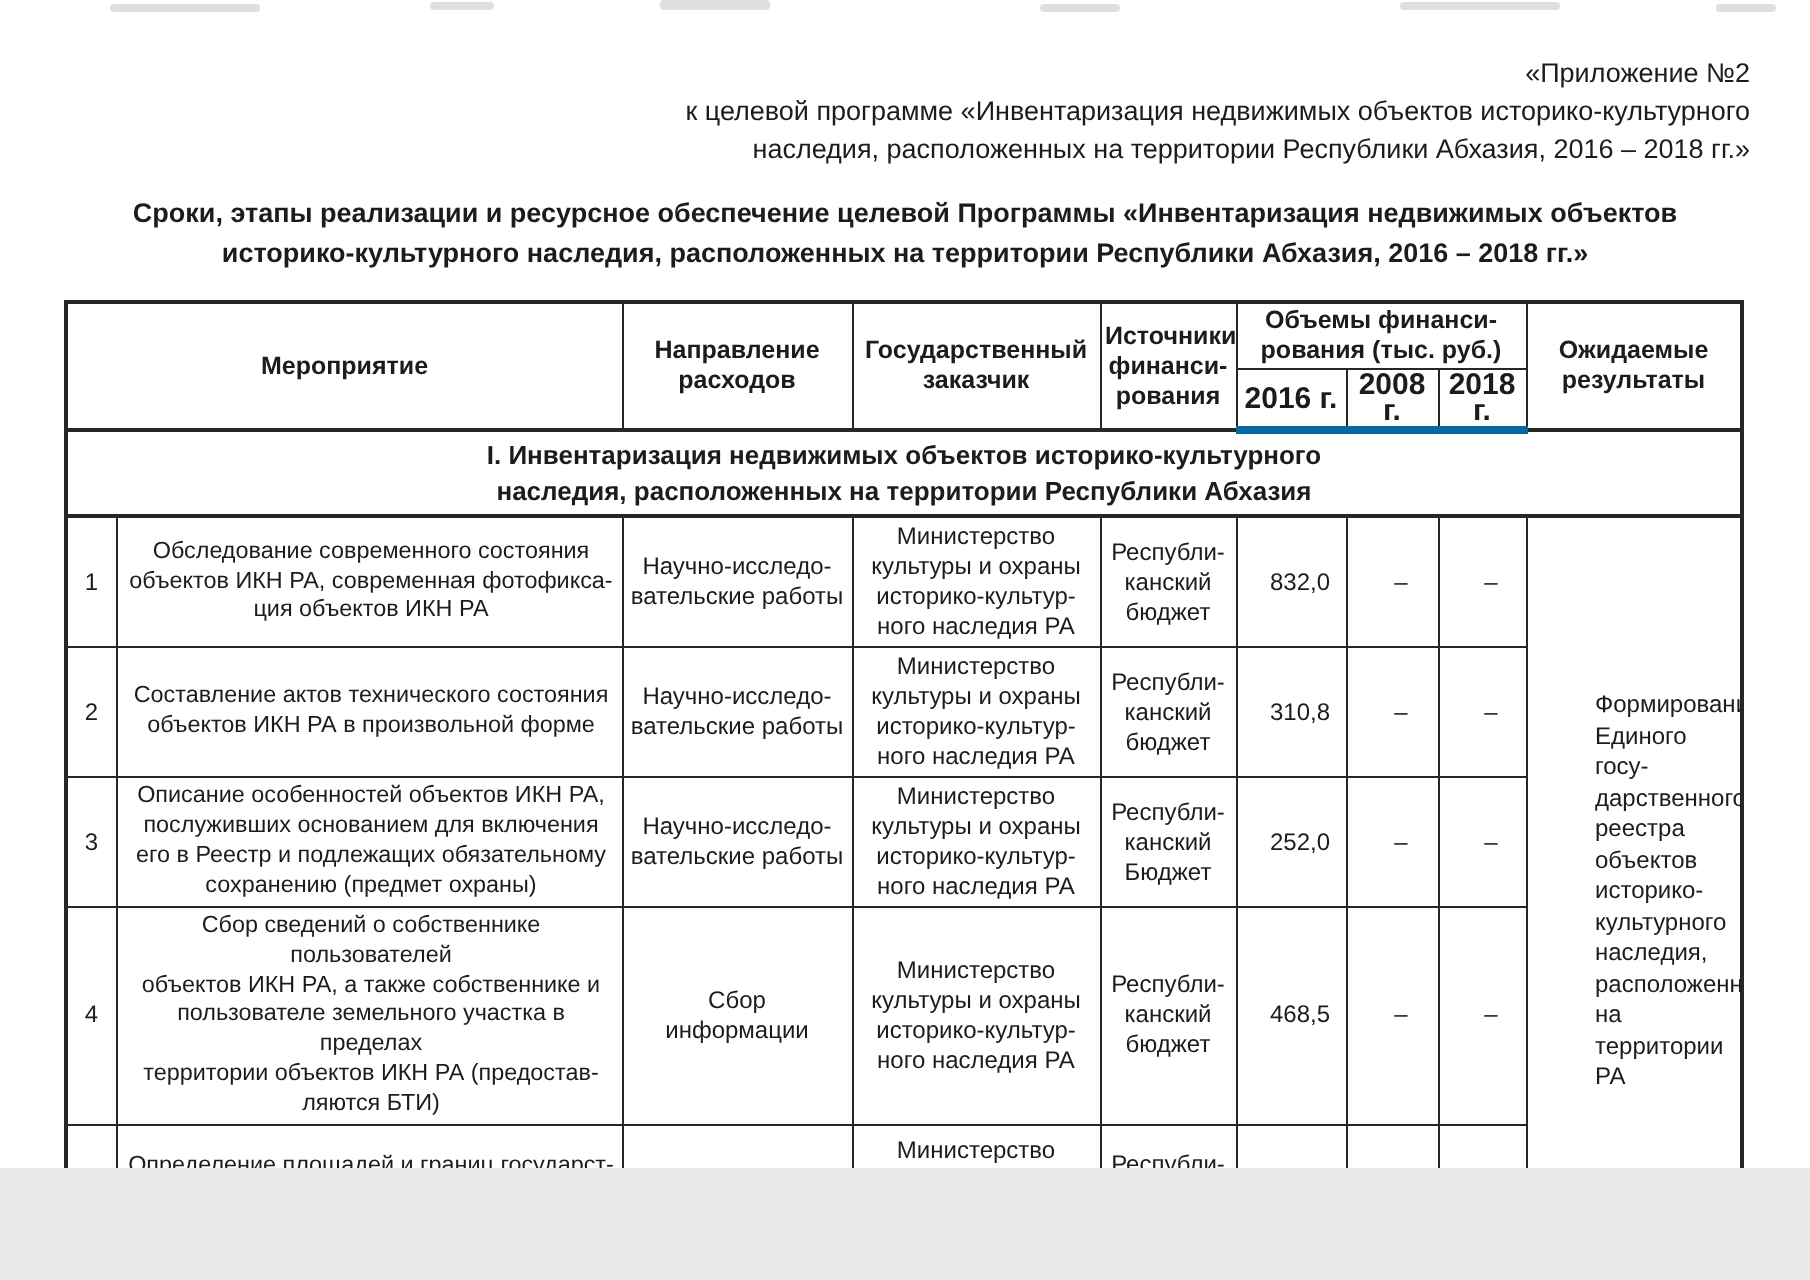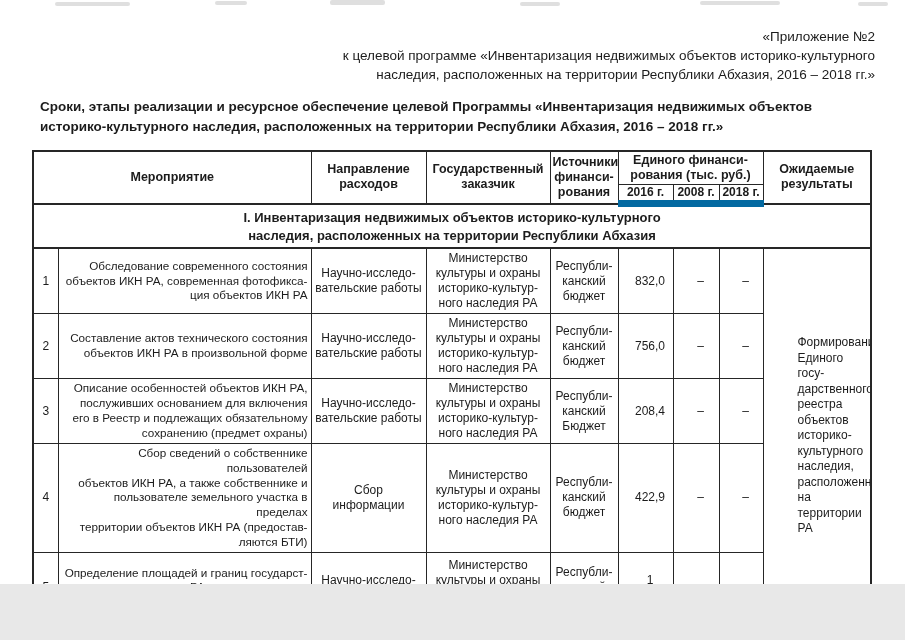--- a/index.html
+++ b/index.html
@@ -22,21 +22,22 @@
   .annotation {
     margin-top: 27px;
     padding-right: 30px;
     text-align: right;
     font-size: 13.5px;
     line-height: 19px;
     white-space: pre-line;
   }
   .doc-title {
     margin-top: 13px;
-    padding: 0 40px;
+    padding: 0 25px;
+    text-align: center;
     font-weight: bold;
     font-size: 13.5px;
     line-height: 20px;
     white-space: pre-line;
   }
   table.program {
     margin: 13px 0 0 32px;
     border-collapse: collapse;
     table-layout: fixed;
     width: 838px;
@@ -50,35 +51,35 @@
   }
   thead th {
     font-weight: bold;
     font-size: 12.5px;
     line-height: 15px;
     text-align: center;
     padding: 1px 2px;
   }
   tr.hdr-main { height: 31px; }
   tr.hdr-years { height: 16px; }
-  tr.hdr-years th { font-size: 12px; line-height: 13px; border-bottom: 7px solid #0369a1; }
+  tr.hdr-years th { font-size: 15px; line-height: 13px; border-bottom: 4px solid #0369a1; }
   th.rspan { border-bottom: 2px solid #262626; }
   tr.section td {
     height: 42px;
     font-weight: bold;
     font-size: 13px;
     line-height: 18px;
     text-align: center;
     border-top: 2px solid #262626;
     border-bottom: 2px solid #262626;
     padding: 2px 4px;
   }
   tbody td { font-size: 12px; line-height: 15px; padding: 2px 3px; }
   td.num { text-align: center; font-size: 12px; }
-  td.act { text-align: right; font-size: 11.7px; line-height: 14.8px; padding-left: 5px; }
+  td.act { text-align: center; font-size: 11.7px; line-height: 14.8px; padding-left: 5px; }
   td.dir, td.cust, td.src { text-align: center; }
   td.amt { text-align: center; padding-left: 12px; }
   td.res { text-align: left; line-height: 15.5px; padding-left: 34px; }
   tr.r1 { height: 62px; }
   tr.r2 { height: 59px; }
   tr.r3 { height: 63px; }
   tr.r4 { height: 77px; }
   tr.r5 { height: 72px; }
 </style>
 </head>
@@ -116,21 +117,21 @@
     <thead>
       <tr class="hdr-main">
         <th class="rspan" colspan="2" rowspan="2">Мероприятие</th>
         <th class="rspan" rowspan="2">Направление
 расходов</th>
         <th class="rspan" rowspan="2">Государственный
 заказчик</th>
         <th class="rspan" rowspan="2">Источники
 финанси-
 рования</th>
-        <th colspan="3">Единого финанси-
+        <th colspan="3">Объемы финанси-
 рования (тыс. руб.)</th>
         <th class="rspan" rowspan="2">Ожидаемые
 результаты</th>
       </tr>
       <tr class="hdr-years">
         <th>2016 г.</th>
         <th>2008 г.</th>
         <th>2018 г.</th>
       </tr>
     </thead>
@@ -174,62 +175,62 @@
 объектов ИКН РА в произвольной форме</td>
         <td class="dir">Научно-исследо-
 вательские работы</td>
         <td class="cust">Министерство
 культуры и охраны
 историко-культур-
 ного наследия РА</td>
         <td class="src">Республи-
 канский
 бюджет</td>
-        <td class="amt">756,0</td>
+        <td class="amt">310,8</td>
         <td class="amt">–</td>
         <td class="amt">–</td>
       </tr>
 
       <tr class="r3">
         <td class="num">3</td>
         <td class="act">Описание особенностей объектов ИКН РА,
 послуживших основанием для включения
 его в Реестр и подлежащих обязательному
 сохранению (предмет охраны)</td>
         <td class="dir">Научно-исследо-
 вательские работы</td>
         <td class="cust">Министерство
 культуры и охраны
 историко-культур-
 ного наследия РА</td>
         <td class="src">Республи-
 канский
 Бюджет</td>
-        <td class="amt">208,4</td>
+        <td class="amt">252,0</td>
         <td class="amt">–</td>
         <td class="amt">–</td>
       </tr>
 
       <tr class="r4">
         <td class="num">4</td>
         <td class="act">Сбор сведений о собственнике пользователей
 объектов ИКН РА, а также собственнике и
 пользователе земельного участка в пределах
 территории объектов ИКН РА (предостав-
 ляются БТИ)</td>
         <td class="dir">Сбор
 информации</td>
         <td class="cust">Министерство
 культуры и охраны
 историко-культур-
 ного наследия РА</td>
         <td class="src">Республи-
 канский
 бюджет</td>
-        <td class="amt">422,9</td>
+        <td class="amt">468,5</td>
         <td class="amt">–</td>
         <td class="amt">–</td>
       </tr>
 
       <tr class="r5">
         <td class="num">5</td>
         <td class="act">Определение площадей и границ государст-
 венных заповедников РА и нанесение их на
 ортофотопланы в М 1:2 000 (25)</td>
         <td class="dir">Научно-исследо-

